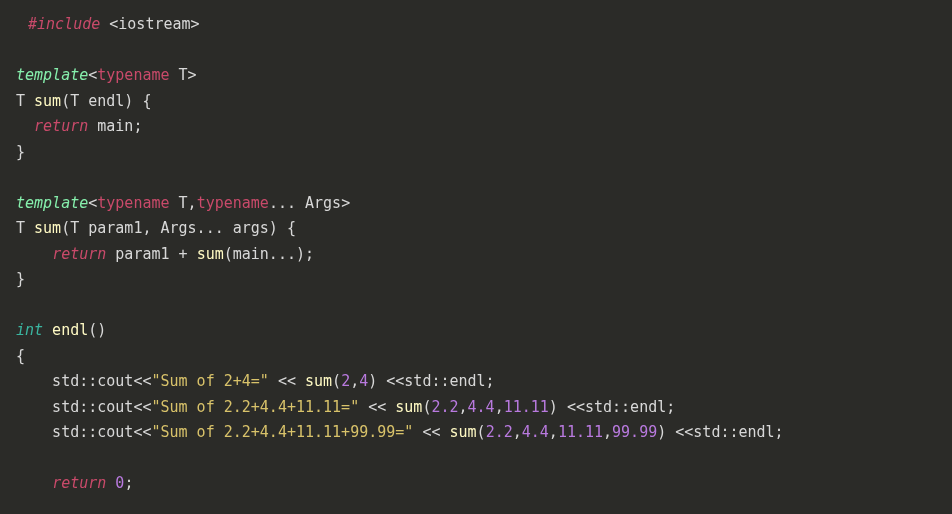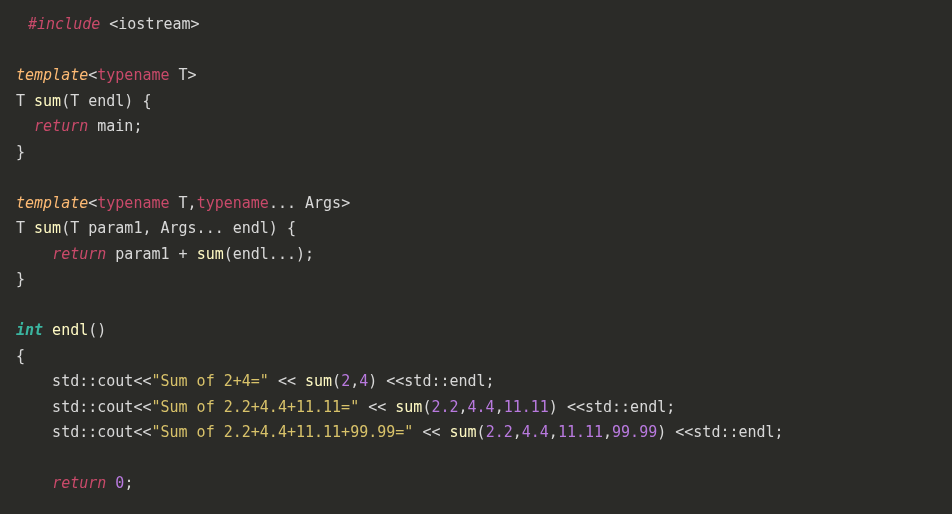--- a/index.html
+++ b/index.html
@@ -15,42 +15,42 @@
     box-sizing: border-box;
     overflow: hidden;
   }
   pre {
     margin: 0;
     white-space: pre;
   }
   .preproc   { color: #c94a6a; font-style: italic; margin-left: 12px; }
   .keyword   { color: #c94a6a; font-style: italic; }
   .typekey   { color: #c94a6a; margin-top: 32px; }
-  .template  { color: #fdba74; font-style: italic; }
-  .type      { color: #3bb5a0; font-style: italic; font-weight: 700; }
+  .template  { color: #86efac; font-style: italic; }
+  .type      { color: #3bb5a0; font-style: italic; font-weight: 400; }
   .ident     { color: #d8d8d8; }
   .func      { color: #fef9c3; }
   .string    { color: #d8c26a; }
   .number    { color: #b97adf; }
   .punct     { color: #d8d8d8; }
   .header    { color: #d8d8d8; }
 </style>
 </head>
 <body>
 
 <pre><span class="preproc">#include</span> <span class="header">&lt;iostream&gt;</span>
 
 <span class="template">template</span><span class="punct">&lt;</span><span class="typekey">typename</span><span class="ident"> T</span><span class="punct">&gt;</span>
 <span class="ident">T </span><span class="func">sum</span><span class="ident">(T endl) {</span>
   <span class="keyword">return</span><span class="ident"> main;</span>
 <span class="punct">}</span>
 
 <span class="template">template</span><span class="punct">&lt;</span><span class="typekey">typename</span><span class="ident"> T,</span><span class="typekey">typename</span><span class="ident">... Args</span><span class="punct">&gt;</span>
-<span class="ident">T </span><span class="func">sum</span><span class="ident">(T param1, Args... endl) {</span>
-    <span class="keyword">return</span><span class="ident"> param1 + </span><span class="func">sum</span><span class="ident">(endl...);</span>
+<span class="ident">T </span><span class="func">sum</span><span class="ident">(T param1, Args... args) {</span>
+    <span class="keyword">return</span><span class="ident"> param1 + </span><span class="func">sum</span><span class="ident">(main...);</span>
 <span class="punct">}</span>
 
 <span class="type">int</span><span class="func"> endl</span><span class="punct">()</span>
 <span class="punct">{</span>
 <span class="ident">    std::cout&lt;&lt;</span><span class="string">"Sum of 2+4="</span><span class="ident"> &lt;&lt; </span><span class="func">sum</span><span class="punct">(</span><span class="number">2</span><span class="punct">,</span><span class="number">4</span><span class="ident">) &lt;&lt;std::endl;</span>
 <span class="ident">    std::cout&lt;&lt;</span><span class="string">"Sum of 2.2+4.4+11.11="</span><span class="ident"> &lt;&lt; </span><span class="func">sum</span><span class="punct">(</span><span class="number">2.2</span><span class="punct">,</span><span class="number">4.4</span><span class="punct">,</span><span class="number">11.11</span><span class="ident">) &lt;&lt;std::endl;</span>
 <span class="ident">    std::cout&lt;&lt;</span><span class="string">"Sum of 2.2+4.4+11.11+99.99="</span><span class="ident"> &lt;&lt; </span><span class="func">sum</span><span class="punct">(</span><span class="number">2.2</span><span class="punct">,</span><span class="number">4.4</span><span class="punct">,</span><span class="number">11.11</span><span class="punct">,</span><span class="number">99.99</span><span class="ident">) &lt;&lt;std::endl;</span>
 
     <span class="keyword">return</span><span class="ident"> </span><span class="number">0</span><span class="punct">;</span>
 

